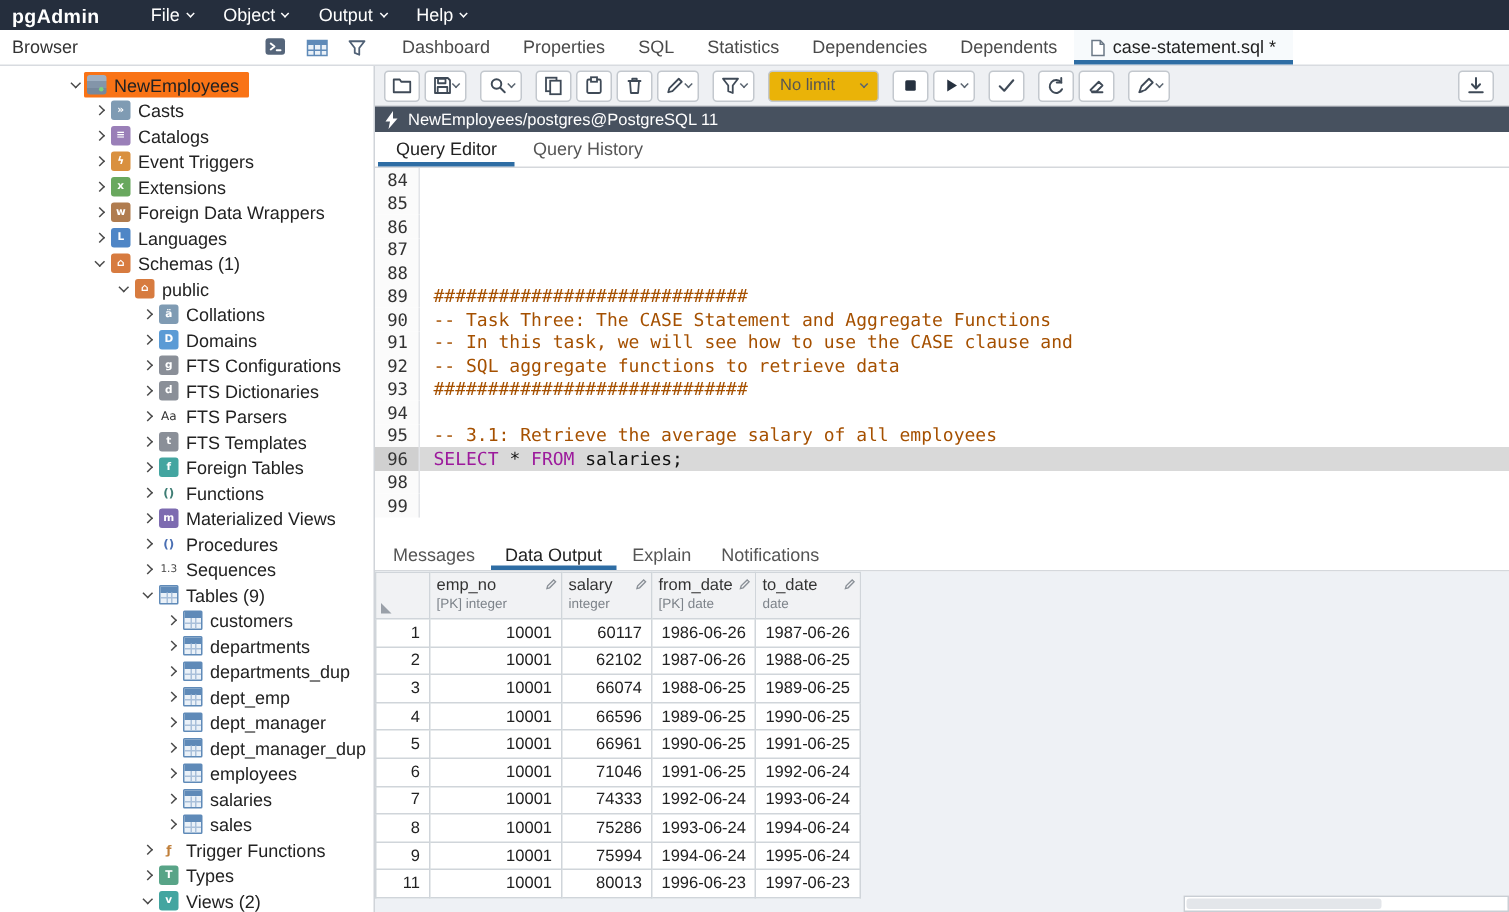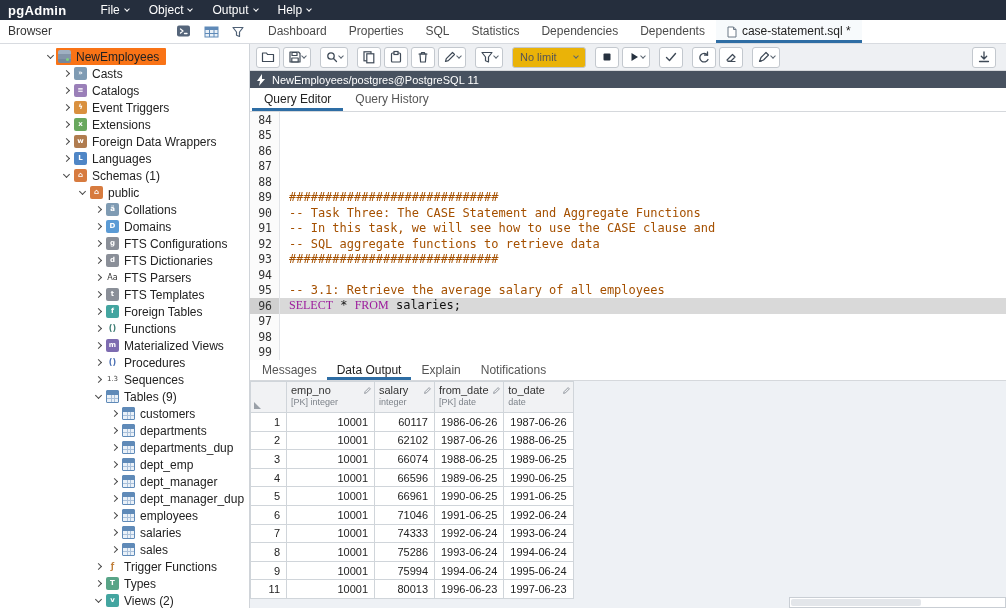--- a/index.html
+++ b/index.html
@@ -79,21 +79,21 @@
   .etab { padding:0 12px; line-height:23px; font-size:12px; color:#555; }
   .etab.active { color:#222; box-shadow:inset 0 -3px 0 #2e6da4; }
 
   .editor { position:absolute; left:0; top:68px; width:756px; height:248px; background:#fff; font-family:"DejaVu Sans Mono","Liberation Mono",monospace; font-size:12px; overflow:hidden; }
   .ed-line { height:15.5px; display:flex; align-items:center; }
   .ed-num { width:30px; flex:none; height:100%; display:flex; align-items:center; justify-content:flex-end; padding-right:7px; color:#333; font-size:11.5px; border-right:1px solid #e2e4e8; background:#fbfbfb; }
   .ed-code { padding-left:9px; white-space:pre; }
   .ed-line.hl { background:#d9d9d9; }
   .ed-line.hl .ed-num { background:#d0d0d0; }
   .tok.cm { color:#a55000; }
-  .tok.kw { color:#9c1a9c;font-family:Liberation Serif, serif; }
+  .tok.kw { color:#9c1a9c; }
   .tok.pl { color:#111; }
 
   .outtabs { position:absolute; left:0; top:316px; width:756px; height:21px; display:flex; background:#fff; border-bottom:1px solid #d5d8dc; padding-left:2px; }
   .otab { padding:0 10px; line-height:20px; font-size:12px; color:#555; }
   .otab.active { color:#222; box-shadow:inset 0 -3px 0 #2e6da4; }
 
   .grid { position:absolute; left:0; top:337px; width:756px; height:227px; background:#eef1f5; overflow:hidden; }
   .grid table { border-collapse:collapse; table-layout:fixed; background:#fff; font-size:11px; }
   .grid th, .grid td { border:1px solid #d0d5da; overflow:hidden; white-space:nowrap; }
   .grid thead th { background:#f1f2f4; height:31px; vertical-align:top; padding:2px 4px; position:relative; font-weight:normal; text-align:left; }
@@ -666,24 +666,20 @@
         <span class="ed-num">94</span>
         <span class="ed-code"></span>
       </div>
       <div class="ed-line">
         <span class="ed-num">95</span>
         <span class="ed-code"><span class="tok cm">-- 3.1: Retrieve the average salary of all employees</span></span>
       </div>
       <div class="ed-line hl">
         <span class="ed-num">96</span>
         <span class="ed-code"><span class="tok kw">SELECT</span><span class="tok pl"> * </span><span class="tok kw">FROM</span><span class="tok pl"> salaries;</span></span>
-      </div>
-      <div class="ed-line">
-        <span class="ed-num">97</span>
-        <span class="ed-code"></span>
       </div>
       <div class="ed-line">
         <span class="ed-num">98</span>
         <span class="ed-code"></span>
       </div>
       <div class="ed-line">
         <span class="ed-num">99</span>
         <span class="ed-code"></span>
       </div>
     </div>

